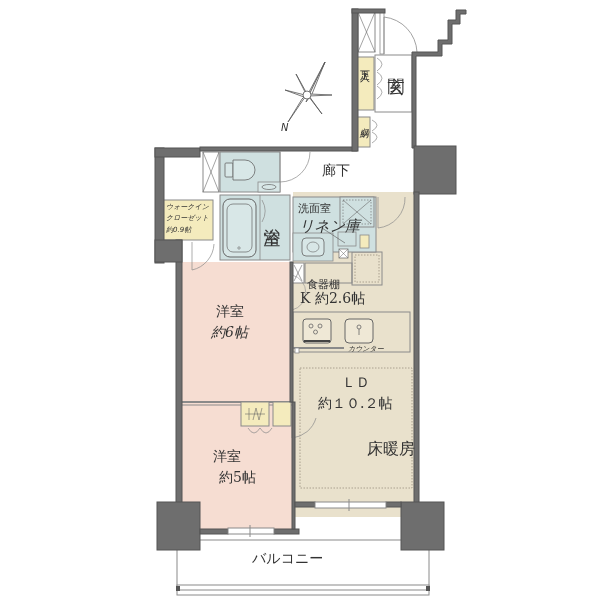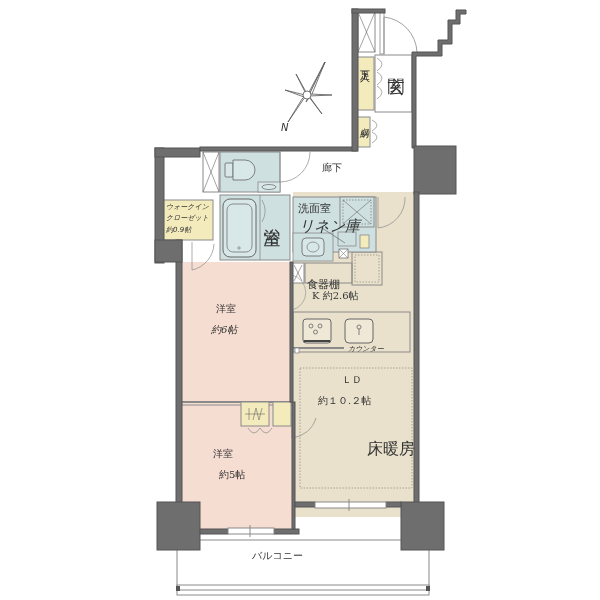--- a/index.html
+++ b/index.html
@@ -1,21 +1,21 @@
 <!DOCTYPE html>
 <html><head>
   <meta charset="utf-8">
   <style>
     html, body { margin: 0; padding: 0; background: #ffffff; }
     body { width: 600px; height: 600px; position: relative; overflow: hidden;
            font-family: "DejaVu Serif", "Liberation Serif", serif; }
     svg { position: absolute; left: 0; top: 0; }
     .lbl { position: absolute; color: #333; white-space: nowrap; line-height: 1.15; text-align: center; }
     .big { font-size: 17px; }
-    .mid { font-size: 10px; }
+    .mid { font-size: 14px; }
     .sm { font-size: 10px; }
     .xs { font-size: 7px; font-family: "DejaVu Sans", sans-serif; font-style: italic; }
     .vert { writing-mode: vertical-rl; letter-spacing: 1px; }
   </style>
 </head>
 <body>
 
 <svg width="600" height="600" viewBox="0 0 600 600">
 
   <g>
@@ -171,21 +171,21 @@
 
 <div class="lbl xs" style="left:166px;top:203px;">ウォークイン</div>
 <div class="lbl xs" style="left:166px;top:214px;">クローゼット</div>
 <div class="lbl xs" style="left:166px;top:226px;">約0.9帖</div>
 
 <div class="lbl big vert" style="left:262px;top:215px;">浴室</div>
 <div class="lbl sm" style="left:298px;top:203px;font-size:11px;">洗面室</div>
 <div class="lbl xs" style="left:299px;top:218px;font-size:15px;">リネン庫</div>
 <div class="lbl sm" style="left:307px;top:266px;font-size:11px;margin-top:13px;">食器棚</div>
 
-<div class="lbl mid" style="left:300px;top:290px;margin-left:12px;">K 約2.6帖</div>
+<div class="lbl mid" style="left:300px;top:290px;">K 約2.6帖</div>
 <div class="lbl xs" style="left:348px;top:345px;">カウンター</div>
 
 <div class="lbl mid" style="left:216px;top:303px;">洋室</div>
 <div class="lbl mid" style="left:211px;top:324px;font-style:italic;">約6帖</div>
 
 <div class="lbl mid" style="left:213px;top:448px;">洋室</div>
 <div class="lbl mid" style="left:208px;top:469px;margin-left:11px;">約5帖</div>
 
 <div class="lbl mid" style="left:342px;top:374px;">ＬＤ</div>
 <div class="lbl mid" style="left:318px;top:395px;">約１０.２帖</div>

